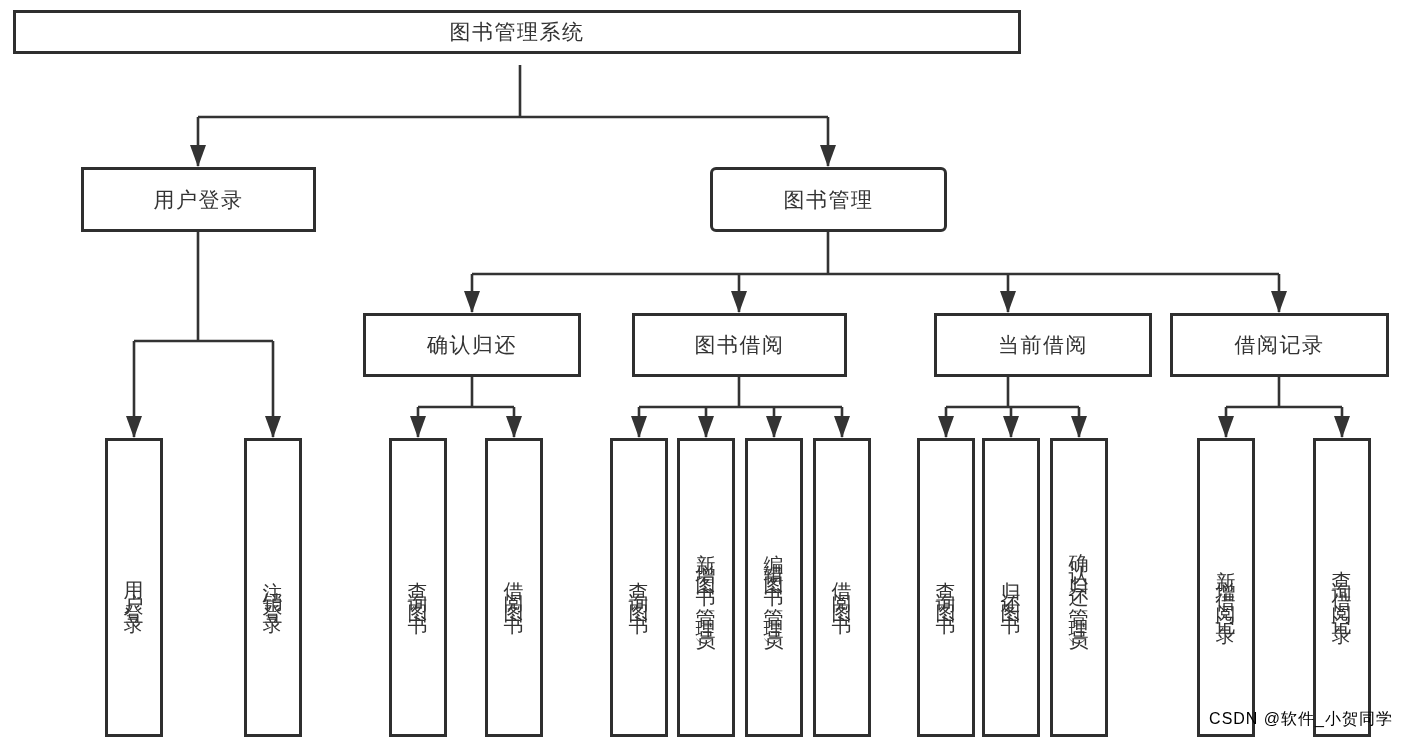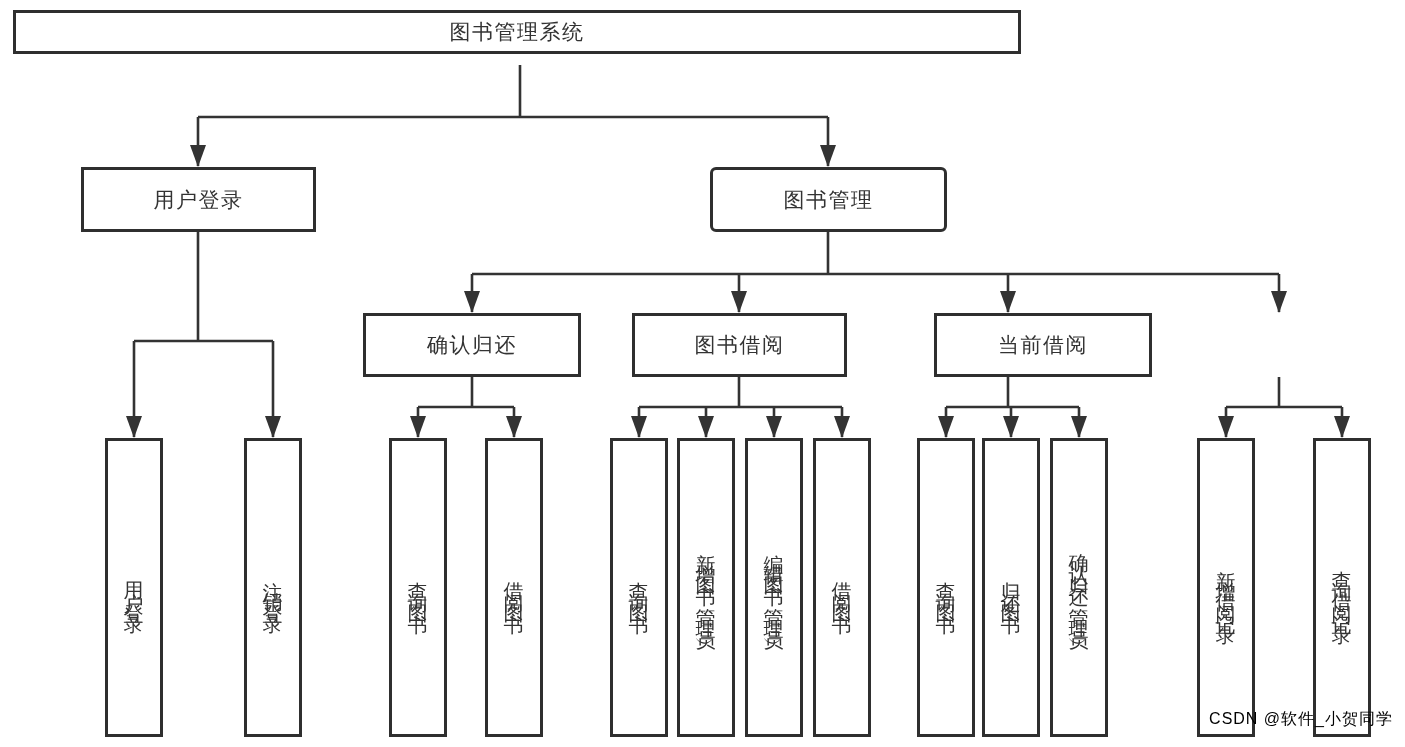--- a/index.html
+++ b/index.html
@@ -110,20 +110,23 @@
 
   <div class="node hnode" style="left:363px; top:313px; width:218px; height:64px;">
     <span>确认归还</span>
   </div>
   <div class="node hnode" style="left:632px; top:313px; width:215px; height:64px;">
     <span>图书借阅</span>
   </div>
   <div class="node hnode" style="left:899px; top:313px; width:218px; height:64px;margin-left:35px;">
     <span>当前借阅</span>
   </div>
+  <div class="node hnode" style="left:1170px; top:313px; width:219px; height:64px;">
+    <span>借阅记录</span>
+  </div>
 
   <div class="node vnode" style="left:105px; top:438px; width:58px; height:299px;">
     <span>用户登录</span>
   </div>
   <div class="node vnode" style="left:244px; top:438px; width:58px; height:299px;">
     <span>注销登录</span>
   </div>
 
   <div class="node vnode" style="left:389px; top:438px; width:58px; height:299px;">
     <span>查询图书</span>

